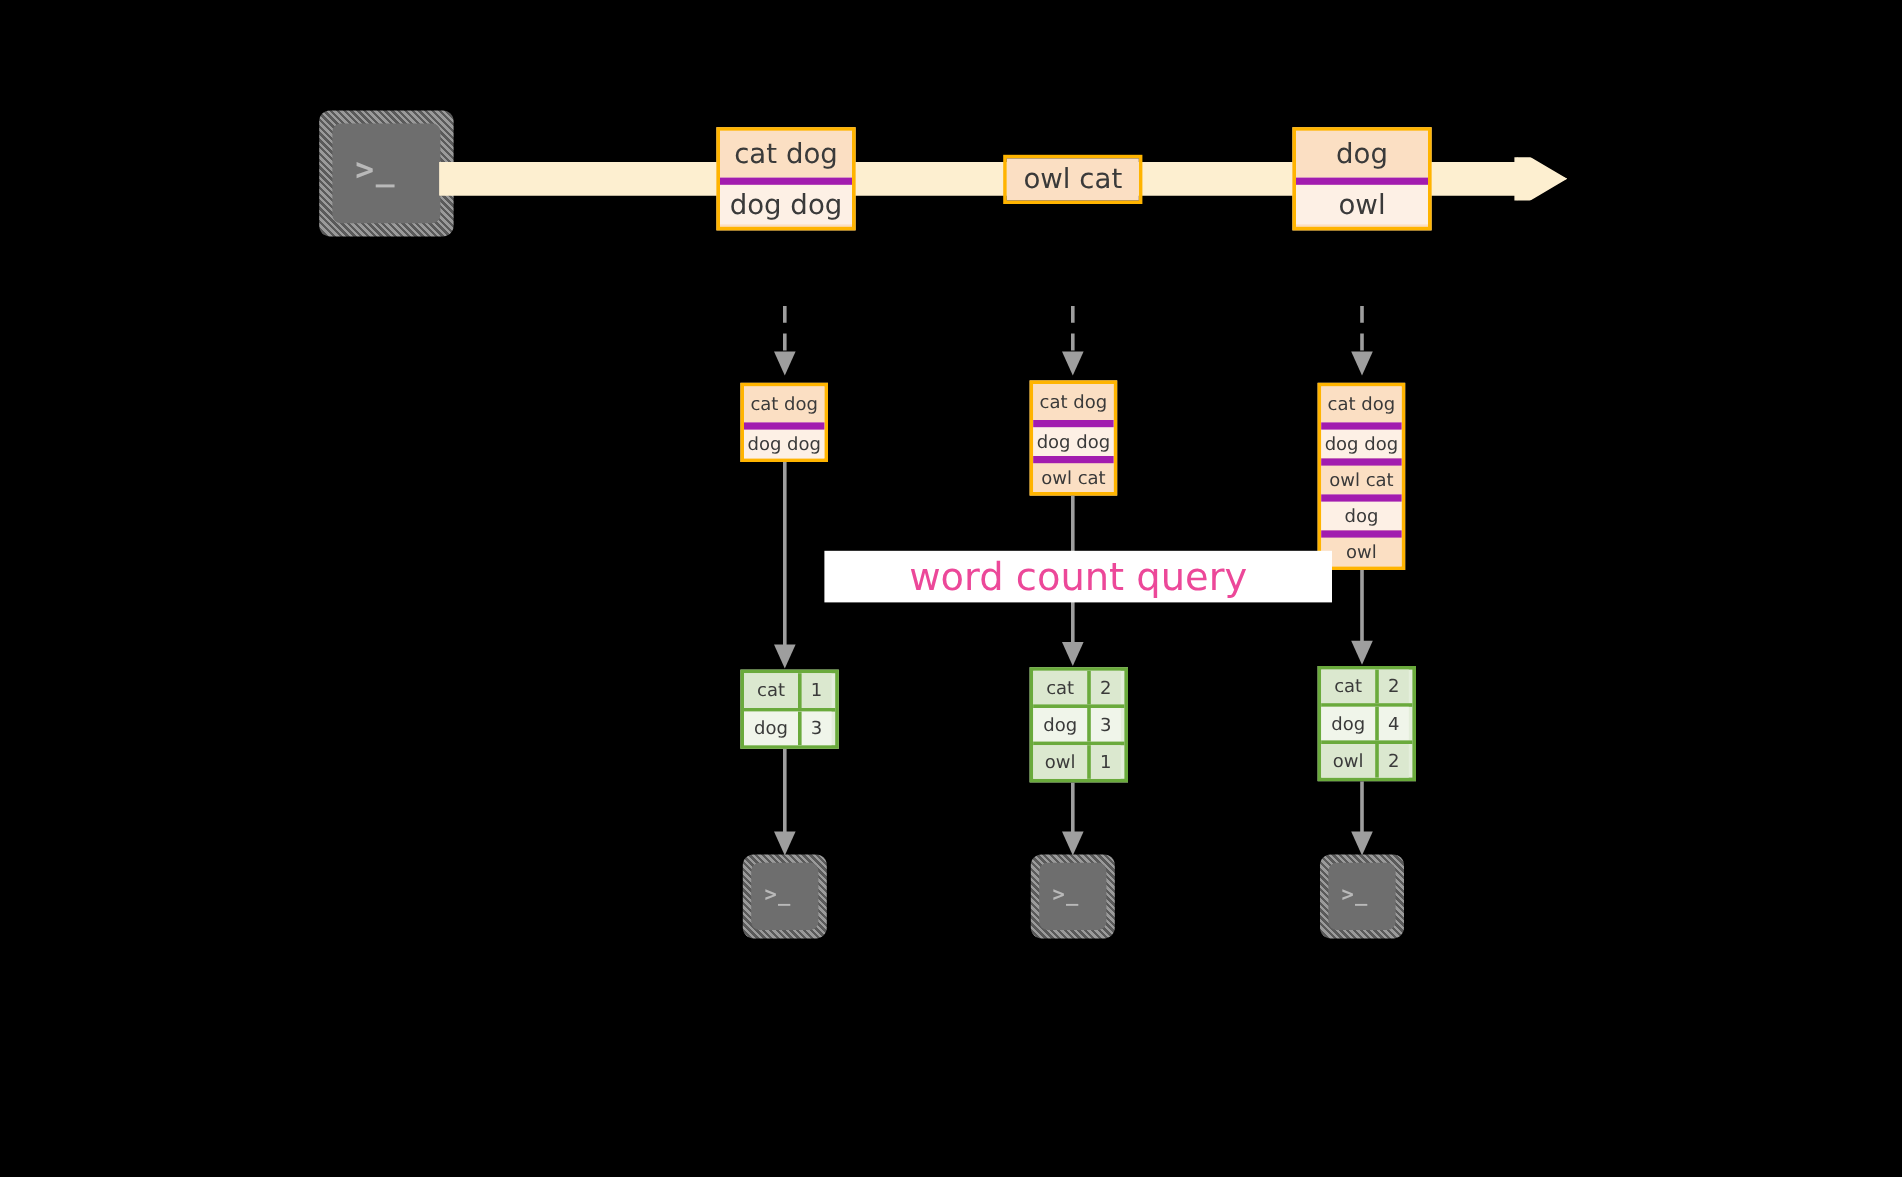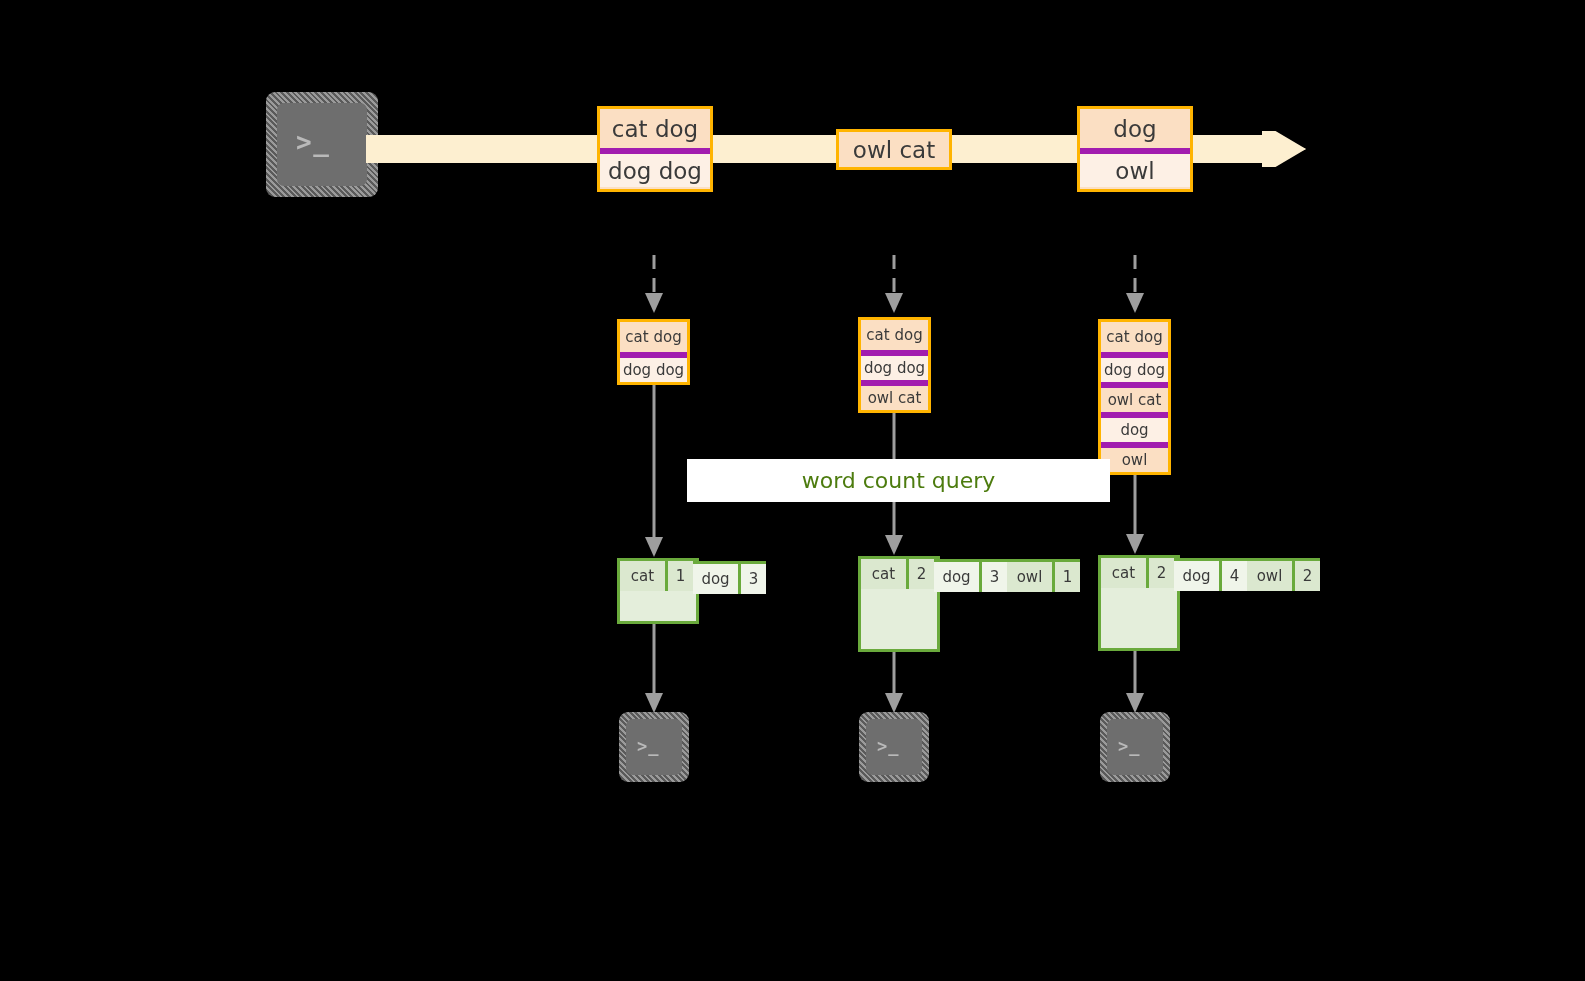--- a/index.html
+++ b/index.html
@@ -90,21 +90,21 @@
     height: 30px;
     font-size: 15px;
   }
 
   
   .res-table {
     position: absolute;
     box-sizing: border-box;
     border: 3px solid #6aaa3c;
     display: flex;
-    flex-direction: row;
+    flex-direction: column;
     background: #e4eedb;
   }
   .res-row {
     display: flex;
     height: 30px;
   }
   .res-row + .res-row { border-top: 3px solid #6aaa3c; }
   .res-cell-word,
   .res-cell-count {
     box-sizing: border-box;
@@ -133,22 +133,22 @@
     left: 687px;
     top: 459px;
     width: 423px;
     height: 43px;
     background: #ffffff;
     display: flex;
     align-items: center;
     justify-content: center;
   }
   .query-band span {
-    font-size: 22px;
-    color: #4d7c0f;
+    font-size: 32px;
+    color: #ec4899;
     white-space: nowrap;
   }
 </style>
 </head>
 <body>
 
 <div id="canvas">
 
   <div class="term" style="left:266px; top:92px; width:112px; height:105px;">
     <div class="term-hatch"></div>

